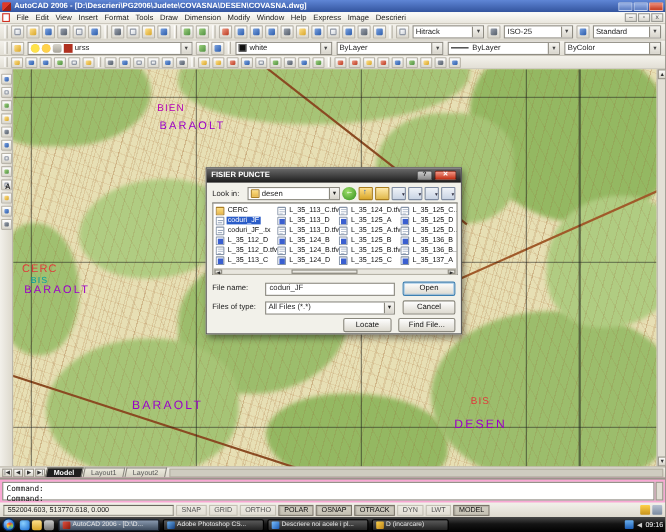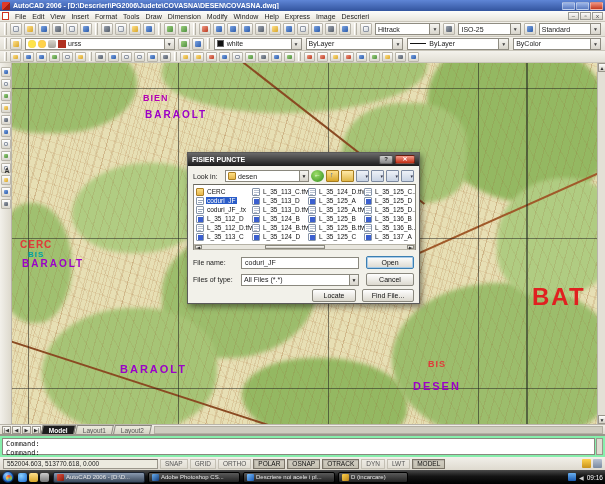--- a/index.html
+++ b/index.html
@@ -52,21 +52,21 @@
       repeating-linear-gradient(105deg, rgba(176,116,62,.20) 0 1px, transparent 1px 7px),
       repeating-linear-gradient(18deg, rgba(176,116,62,.13) 0 1px, transparent 1px 10px);}
   .blob{position:absolute;filter:blur(2px);}
   .tex{position:absolute;left:0;top:0;right:0;bottom:0;pointer-events:none;
     background-image:
       repeating-linear-gradient(105deg, rgba(150,96,48,.16) 0 1px, transparent 1px 8px),
       repeating-linear-gradient(60deg, rgba(150,96,48,.10) 0 1px, transparent 1px 13px);}
   .gv{position:absolute;top:0;bottom:0;width:1px;background:rgba(30,30,30,.55);}
   .gh{position:absolute;left:0;right:0;height:1px;background:rgba(30,30,30,.5);}
   .road{position:absolute;background:#8a4a22;}
-  .mlabel{position:absolute;font-weight:bold;white-space:nowrap;letter-spacing:1px;}
+  .mlabel{position:absolute;font-weight:normal;white-space:nowrap;letter-spacing:1px;}
 
   #vscroll{position:absolute;right:0;top:0;width:8px;height:361px;background:#e3e0d6;border-left:1px solid #b9b5aa;}
   .sarrow{position:absolute;left:0;width:8px;height:9px;background:linear-gradient(#fdfdfb,#d5d2c7);border:1px solid #9a968b;font-size:5px;line-height:8px;text-align:center;color:#333;}
 
   
   #dialog{position:absolute;left:187px;top:152px;width:233px;height:152px;background:#f2f1ea;border:1px solid #5a5a5a;box-shadow:2px 3px 6px rgba(0,0,0,.45);}
   #dlg-title{position:absolute;left:0;top:0;right:0;height:13px;background:linear-gradient(#6a6a6a,#1c1c1c);color:#fff;font-size:7px;font-weight:bold;display:flex;align-items:center;padding:0 4px;}
   #dlg-title .sp{flex:1;}
   .dlg-tbtn{width:14px;height:9px;border:1px solid #0007;border-radius:2px;background:linear-gradient(#cfcfcf,#8a8a8a);color:#222;font-size:6px;line-height:7px;text-align:center;margin-left:2px;flex:none;}
   .dlg-tbtn.x{width:20px;background:linear-gradient(#f59a8a,#c22d12);color:#fff;}
@@ -100,21 +100,21 @@
 
   
   #tabsbar{position:absolute;left:0;top:424px;width:605px;height:10px;background:linear-gradient(#f0eee7,#ddd9cd);border-top:1px solid #b9b5aa;display:flex;align-items:center;padding-left:2px;}
   .tnav{width:9px;height:8px;border:1px solid #9a968b;background:linear-gradient(#fdfdfb,#d5d2c7);font-size:5px;line-height:7px;text-align:center;color:#333;margin-right:1px;flex:none;}
   .tab{height:9px;font-size:6.5px;padding:0 6px;border:1px solid #8a887e;border-bottom:0;display:flex;align-items:center;margin-right:1px;background:linear-gradient(#eceade,#d5d2c4);color:#555;transform:skewX(-12deg);}
   .tab span{transform:skewX(12deg);}
   .tab.active{background:#1d1d1d;color:#fff;font-weight:bold;}
   #tabsbar .rest{flex:1;height:8px;background:#cfccc0;border:1px solid #b3afa2;margin:0 2px;}
 
   
-  #cmd{position:absolute;left:0;top:434px;width:605px;height:23px;background:#86efac;border-top:2px solid #9a968b;padding:1px;}
+  #cmd{position:absolute;left:0;top:434px;width:605px;height:23px;background:#f9a8d4;border-top:2px solid #9a968b;padding:1px;}
   #cmd .inner{position:absolute;left:2px;top:2px;right:10px;bottom:2px;background:#fff;border:1px solid #8a887e;font-family:"DejaVu Sans Mono",monospace;font-size:7px;color:#111;padding:1px 3px;line-height:9px;}
   #cmd .cscroll{position:absolute;right:2px;top:2px;width:7px;bottom:2px;background:#e0ddd3;border:1px solid #9a968b;}
 
   
   #status{position:absolute;left:0;top:457px;width:605px;height:13px;background:linear-gradient(#f2f0ea,#dedacf);display:flex;align-items:center;padding:0 3px;}
   #coords{width:155px;height:10px;border:1px solid #9a968b;border-top-color:#6a685e;background:#eceadf;font-size:6.5px;display:flex;align-items:center;padding-left:3px;color:#222;flex:none;}
   .tgl{height:10px;font-size:6.5px;padding:0 4px;margin-left:2px;display:flex;align-items:center;border:1px solid #9a968b;background:linear-gradient(#fbfaf6,#dcd8cc);color:#333;flex:none;}
   .tgl.off{border-color:#c4c0b4;background:none;color:#555;}
   .tgl.on{border-color:#7a7468;background:linear-gradient(#d3cfc3,#c4c0b2);box-shadow:inset 1px 1px 1px #00000022;color:#111;}
   #status .sp{flex:1;}
@@ -327,21 +327,20 @@
       <div class="gh" style="top:25px;"></div>
       <div class="gh" style="top:175px;"></div>
       <div class="gh" style="top:325px;"></div>
 
       <span class="mlabel" style="left:131px;top:30px;font-size:9px;color:#b400b4;">BIEN</span>
       <span class="mlabel" style="left:133px;top:46px;font-size:10px;color:#9b00c8;letter-spacing:2px;">BARAOLT</span>
       <span class="mlabel" style="left:8px;top:176px;font-size:10px;color:#e03a3a;">CERC</span>
       <span class="mlabel" style="left:16px;top:187px;font-size:8px;color:#00a0a0;">BIS</span>
       <span class="mlabel" style="left:10px;top:195px;font-size:10px;color:#9b00c8;letter-spacing:2px;">BARAOLT</span>
       <span class="mlabel" style="left:108px;top:300px;font-size:11px;color:#9b00c8;letter-spacing:2px;">BARAOLT</span>
-      <span class="mlabel" style="left:520px;top:220px;font-size:24px;color:#e02020;letter-spacing:2px;">BAT</span>
       <span class="mlabel" style="left:416px;top:296px;font-size:9px;color:#e03a3a;">BIS</span>
       <span class="mlabel" style="left:401px;top:317px;font-size:11px;color:#9b00c8;letter-spacing:2px;">DESEN</span>
     </div>
 
     <div id="vscroll">
       <span class="sarrow" style="top:0;">▲</span>
       <span class="sarrow" style="bottom:0;">▼</span>
     </div>
   </div>
 

